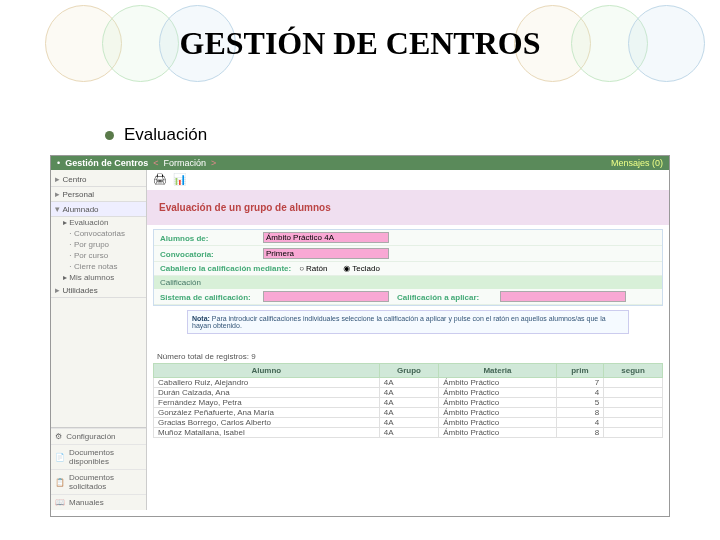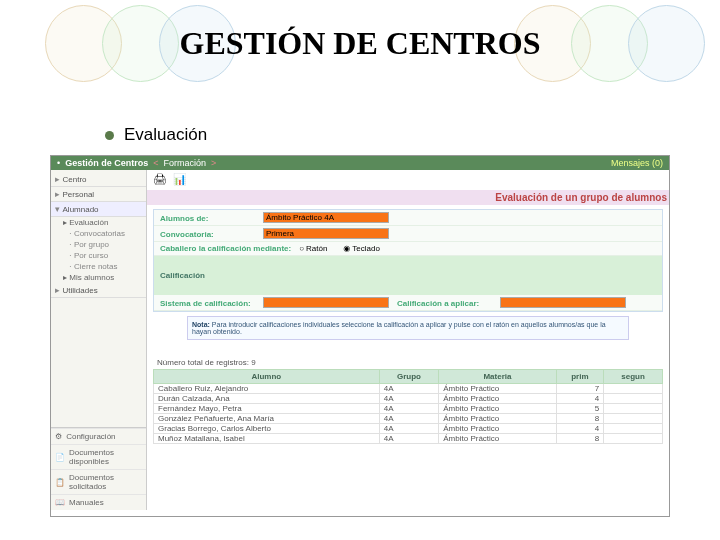--- a/index.html
+++ b/index.html
@@ -23,27 +23,27 @@
 .sidemenu .item{padding:2px 4px;border-bottom:1px solid #ddd;font-size:8px;color:#555;display:flex;align-items:center;gap:3px}
 .sidemenu .item.active{background:#eef}
 .sidemenu .sub{padding:1px 4px 1px 12px;font-size:8px;color:#666}
 .sidemenu .sub.leaf{padding-left:18px;color:#888}
 .treeicon{color:#888;font-size:9px}
 .bottommenu{border-top:1px solid #ccc}
 .bottommenu .bitem{padding:3px 4px;font-size:8px;color:#666;display:flex;align-items:center;gap:4px;border-top:1px solid #e5e5e5}
 .content{flex:1;padding:0;font-size:9px;position:relative}
 .iconbar{padding:3px 6px;display:flex;gap:6px}
 .iconbar span{width:14px;height:14px;display:inline-block;font-size:11px;text-align:center}
-.pagetitle{color:#b44;font-weight:bold;text-align:right;padding:2px;background:#f0dff0;font-size:10px}
+.pagetitle{color:#b44;font-weight:bold;text-align:left;padding:12px;background:#f0dff0;font-size:10px}
 .panel{margin:4px 6px;border:1px solid #cde;background:#f8fbf8}
 .row{padding:2px 6px;border-bottom:1px solid #e5f0e5;display:flex;align-items:flex-end;gap:8px;font-size:8px}
 .row label{color:#4a7;font-weight:bold;min-width:95px}
-.sel{border:1px solid #aaa;font-size:8px;padding:0 2px;background:#f97316;min-width:120px;display:inline-block}
+.sel{border:1px solid #aaa;font-size:8px;padding:0 2px;background:#f9a8d4;min-width:120px;display:inline-block}
 .radio{display:inline-flex;align-items:center;gap:2px;margin-right:8px}
-.sechead{background:#d8f0d8;padding:15px 6px;font-size:8px;color:#476;font-weight:bold}
+.sechead{background:#d8f0d8;padding:2px 6px;font-size:8px;color:#476;font-weight:normal}
 .note{margin:4px 40px;padding:4px;border:1px solid #cce;background:#f5faff;font-size:7px;color:#357}
 .note b{color:#246}
 .tablewrap{margin:16px 6px}
 .count{font-size:8px;padding:2px 4px;color:#555}
 table{width:100%;border-collapse:collapse;font-size:8px}
 th{background:#d0e8d8;text-align:center;padding:2px 4px;border:1px solid #bdb;color:#465}
 td{padding:0 4px;border:1px solid #e0e0e0;color:#555}
 td.num{text-align:right}
 .msgright{color:#ef8}
 </style>

